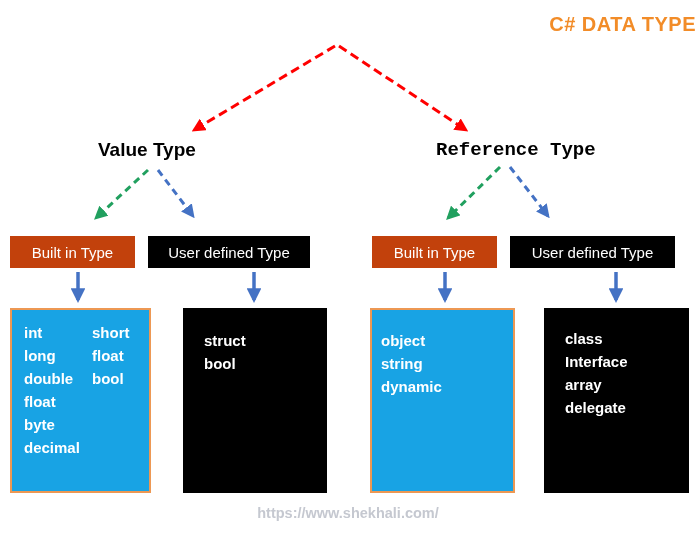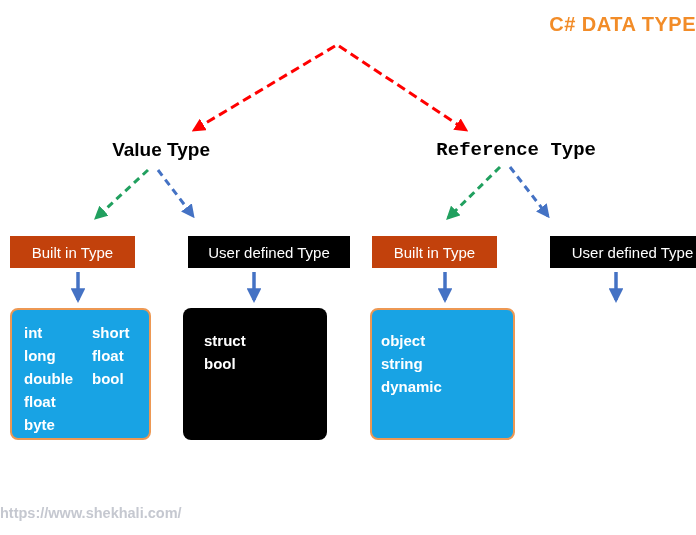--- a/index.html
+++ b/index.html
@@ -26,65 +26,65 @@
     top: 0; left: 0;
     width: 696px; height: 535px;
     pointer-events: none;
   }
   .branch-label {
     position: absolute;
     top: 139px;
     font-size: 19px;
     font-weight: 800;
     color: #000000;
-    text-align: right;
+    text-align: left;
     white-space: nowrap;
   }
   .branch-label.value { left: 98px; width: 112px; }
   .branch-label.reference { left: 436px; width: 160px; font-family: Liberation Mono, monospace; }
 
   .label-box {
     position: absolute;
     top: 236px;
     height: 32px;
     display: flex;
     align-items: center;
     justify-content: center;
     color: #ffffff;
     font-size: 15px;
     white-space: nowrap;
   }
   .label-box.blue { background: #c2410c; }
-  .label-box.black { background: #000000; margin-left: 40px; }
+  .label-box.black { background: #000000; }
   .lb-1 { left: 10px;  width: 125px; }
   .lb-2 { left: 148px; width: 162px; }
   .lb-3 { left: 372px; width: 125px; }
   .lb-4 { left: 510px; width: 165px; }
 
   .content-box {
     position: absolute;
     top: 308px;
-    height: 132px;
+    height: 185px;
     color: #ffffff;
     font-size: 15px;
     font-weight: 700;
     line-height: 23px;
-    border-radius: 8px;
   }
   .content-box.blue { background: #18A3E4; border: 2px solid #ED9853; }
   .content-box.black { background: #000000; }
   .cb-1 { left: 10px;  width: 141px; padding: 11px 0 0 12px; display: flex; }
   .cb-1 .col-a { width: 68px; }
   .cb-2 { left: 183px; width: 144px; padding: 21px 0 15px 21px; }
   .cb-3 { left: 370px; width: 145px; padding: 19px 0 0 9px; }
   .cb-4 { left: 544px; width: 145px; padding: 19px 0 0 21px; }
 
   .footer-url {
     position: absolute;
     top: 505px; left: 0; width: 100%;
+    text-align: center;
     font-size: 14.5px;
     font-weight: 600;
     color: #C5C8D0;
   }
 </style>
 </head>
 <body>
 
 <div class="canvas">
 
@@ -149,16 +149,22 @@
     <div>struct</div>
     <div>bool</div>
   </div>
 
   <div class="content-box blue cb-3">
     <div>object</div>
     <div>string</div>
     <div>dynamic</div>
   </div>
 
+  <div class="content-box black cb-4">
+    <div>class</div>
+    <div>Interface</div>
+    <div>array</div>
+    <div>delegate</div>
+  </div>
 
   <div class="footer-url">https://www.shekhali.com/</div>
 
 </div>
 
 </body></html>

